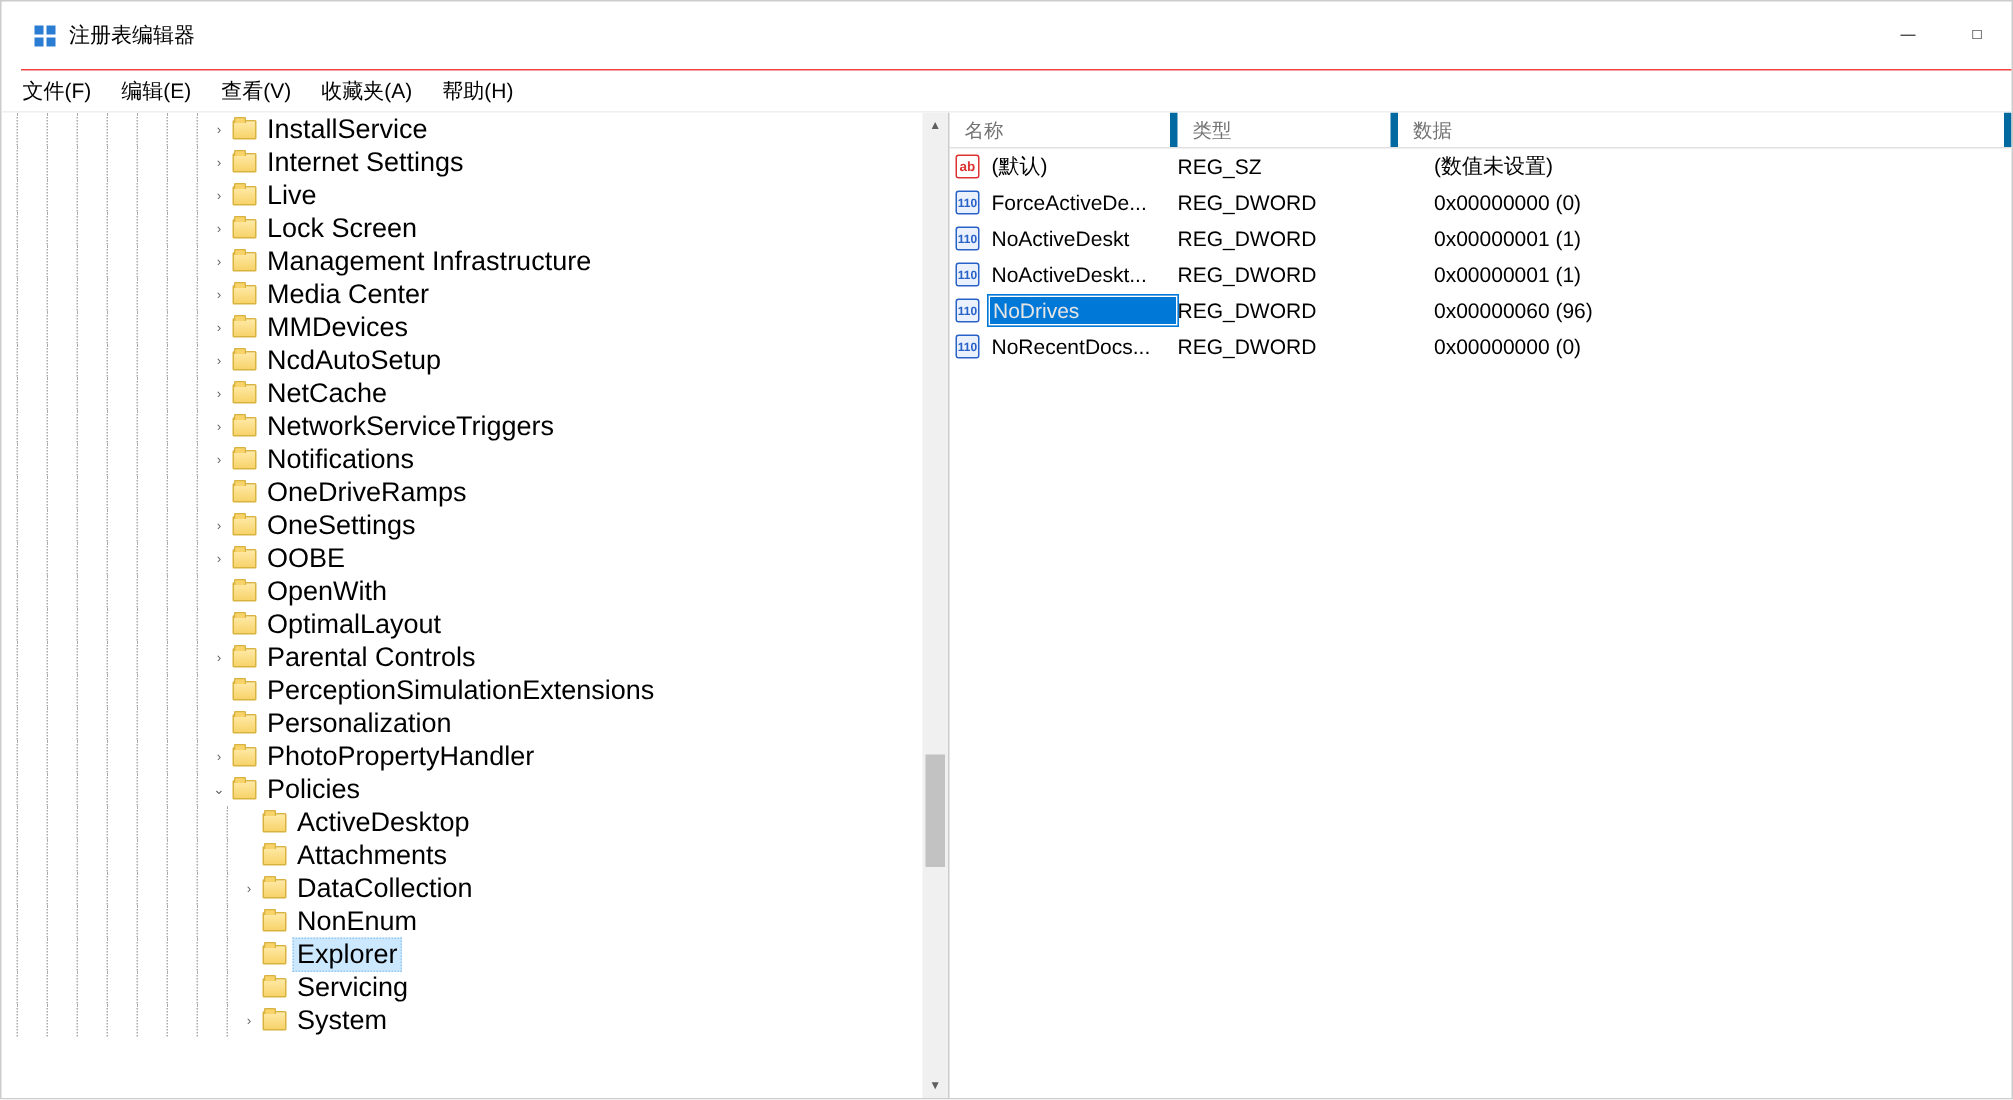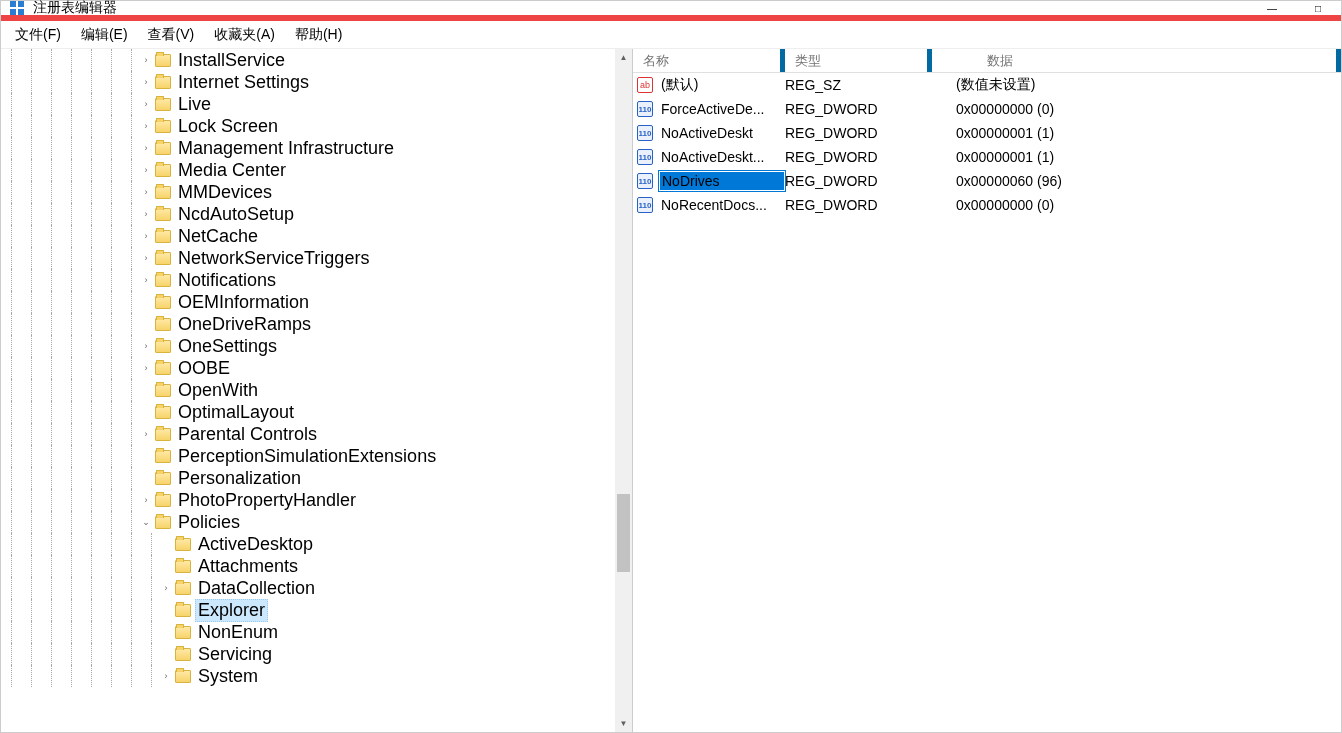--- a/index.html
+++ b/index.html
@@ -7,21 +7,21 @@
     margin: 0; padding: 0;
     font-family: "Microsoft YaHei", "Segoe UI", Tahoma, sans-serif;
     font-size: 13px;
     background: #fff;
     color: #000;
     overflow: hidden;
   }
   .window { width: 1342px; height: 733px; display: flex; flex-direction: column; border: 1px solid #ccc; }
 
   
-  .titlebar { height: 20px; display: flex; align-items: center; padding-left: 8px; border-bottom: 6px solid #ef4444; user-select: none; }
+  .titlebar { height: 46px; display: flex; align-items: center; padding-left: 8px; border-bottom: 1px solid #ef4444; user-select: none; margin-left: 13px; }
   .titlebar .icon { width: 16px; height: 16px; margin-right: 8px; display: flex; align-items: center; justify-content: center; }
   .titlebar .title { flex: 1; font-size: 14px; }
   .winctrls { display: flex; }
   .winbtn { width: 46px; height: 34px; display: flex; align-items: center; justify-content: center; font-size: 10px; }
 
   
   .menubar { height: 28px; display: flex; align-items: center; border-bottom: 1px solid #eee; padding: 0 4px; user-select: none; }
   .menuitem { padding: 4px 10px; font-size: 14px; }
 
   
@@ -52,33 +52,33 @@
   .node-label { padding: 1px 3px; font-size:18px; }
   .node-row.selected .node-label { background: #cce8ff; border:1px dotted #99c9ef; padding:0 2px; }
   .node-row.selected {}
 
   
   .listpane { flex: 1; display: flex; flex-direction: column; }
   .listhdr { height: 24px; display:flex; border-bottom: 1px solid #e0e0e0; user-select:none; }
   .colh { padding: 3px 10px; border-right: 5px solid #0369a1; font-size: 13px; color:#737373; display:flex; align-items:center;}
   .colh.name { width: 152px; }
   .colh.type { width: 147px; }
-  .colh.data { flex:1;margin-left:45px; }
+  .colh.data { flex:1; }
 
   .listrows { flex:1; overflow:auto; }
   .lrow { display:flex; align-items:center; height:24px; }
   .lrow .icon { width:16px; height:16px; margin: 0 6px 0 4px; flex-shrink:0; }
   .cell-name { width: 126px; overflow:hidden; text-overflow:ellipsis; white-space:nowrap; font-size:14px; padding:1px 2px;}
   .cell-type { width: 147px; font-size:14px; }
   .cell-data { flex:1; font-size:14px;margin-left:24px; }
-  .lrow.selected .cell-name { background:#0078d7; color:#000000; border:1px solid #fff; outline:1px solid #0078d7;}
+  .lrow.selected .cell-name { background:#0078d7; color:#e5e5e5; border:1px solid #fff; outline:1px solid #0078d7;}
   .lrow.selected {}
 
   
-  .ico-sz { display:flex; align-items:center; justify-content:center; font-size:9px; font-weight:normal; color:#d33; border:1px solid #d33; background:#fff; border-radius:2px; width:16px; height:16px;}
+  .ico-sz { display:flex; align-items:center; justify-content:center; font-size:9px; font-weight:bold; color:#d33; border:1px solid #d33; background:#fff; border-radius:2px; width:16px; height:16px;}
   .ico-dw { display:flex; align-items:center; justify-content:center; font-size:8px; font-weight:bold; color:#2962c7; border:1px solid #2962c7; background:#eaf1fc; border-radius:2px; width:16px; height:16px;}
 </style>
 </head>
 <body>
 
 <div class="window">
 
   <div class="titlebar">
     <span class="icon">
       <svg width="16" height="16" viewBox="0 0 16 16">
@@ -268,34 +268,20 @@
                 <div class="guide"></div>
                 <div class="guide"></div>
                 <div class="guide"></div>
                 <div class="guide"></div>
                 <div class="guide"></div>
                 <div class="guide"></div>
                 <div class="guide"></div>
               </div>
               <div class="expander empty"></div>
               <div class="folder"></div>
-              <span class="node-label">OEMInformation</span>
-            </div>
-            <div class="node-row">
-              <div class="indent-guides">
-                <div class="guide"></div>
-                <div class="guide"></div>
-                <div class="guide"></div>
-                <div class="guide"></div>
-                <div class="guide"></div>
-                <div class="guide"></div>
-                <div class="guide"></div>
-              </div>
-              <div class="expander empty"></div>
-              <div class="folder"></div>
               <span class="node-label">OneDriveRamps</span>
             </div>
             <div class="node-row">
               <div class="indent-guides">
                 <div class="guide"></div>
                 <div class="guide"></div>
                 <div class="guide"></div>
                 <div class="guide"></div>
                 <div class="guide"></div>
                 <div class="guide"></div>
@@ -455,49 +441,49 @@
                 <div class="guide"></div>
                 <div class="guide"></div>
                 <div class="guide"></div>
                 <div class="guide"></div>
                 <div class="guide"></div>
               </div>
               <div class="expander">›</div>
               <div class="folder"></div>
               <span class="node-label">DataCollection</span>
             </div>
+            <div class="node-row">
+              <div class="indent-guides">
+                <div class="guide"></div>
+                <div class="guide"></div>
+                <div class="guide"></div>
+                <div class="guide"></div>
+                <div class="guide"></div>
+                <div class="guide"></div>
+                <div class="guide"></div>
+                <div class="guide"></div>
+              </div>
+              <div class="expander empty"></div>
+              <div class="folder"></div>
+              <span class="node-label">NonEnum</span>
+            </div>
             <div class="node-row selected">
               <div class="indent-guides">
                 <div class="guide"></div>
                 <div class="guide"></div>
                 <div class="guide"></div>
                 <div class="guide"></div>
                 <div class="guide"></div>
                 <div class="guide"></div>
                 <div class="guide"></div>
                 <div class="guide"></div>
               </div>
               <div class="expander empty"></div>
               <div class="folder"></div>
               <span class="node-label">Explorer</span>
-            </div>
-            <div class="node-row">
-              <div class="indent-guides">
-                <div class="guide"></div>
-                <div class="guide"></div>
-                <div class="guide"></div>
-                <div class="guide"></div>
-                <div class="guide"></div>
-                <div class="guide"></div>
-                <div class="guide"></div>
-                <div class="guide"></div>
-              </div>
-              <div class="expander empty"></div>
-              <div class="folder"></div>
-              <span class="node-label">NonEnum</span>
             </div>
             <div class="node-row">
               <div class="indent-guides">
                 <div class="guide"></div>
                 <div class="guide"></div>
                 <div class="guide"></div>
                 <div class="guide"></div>
                 <div class="guide"></div>
                 <div class="guide"></div>
                 <div class="guide"></div>

